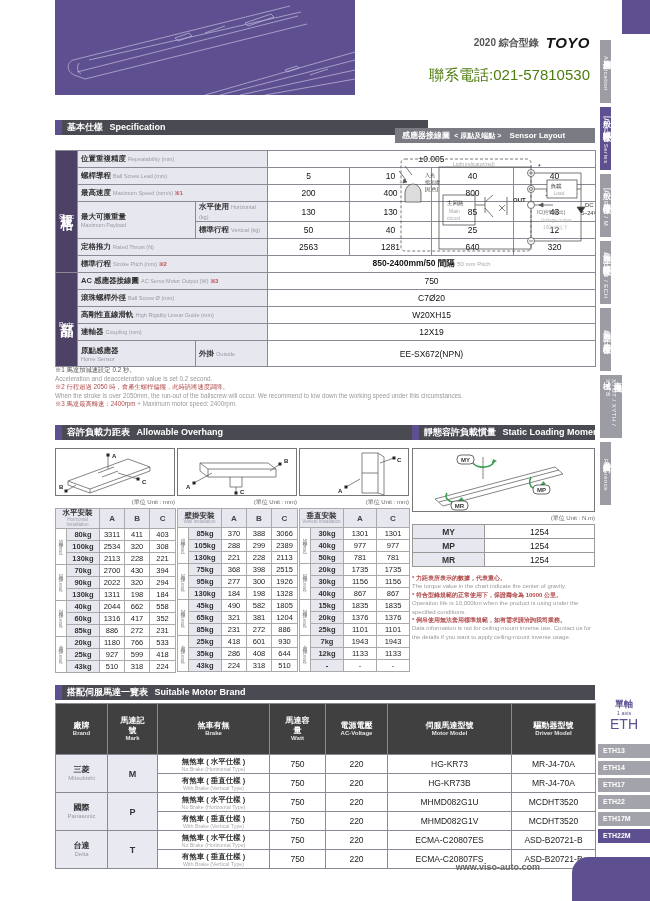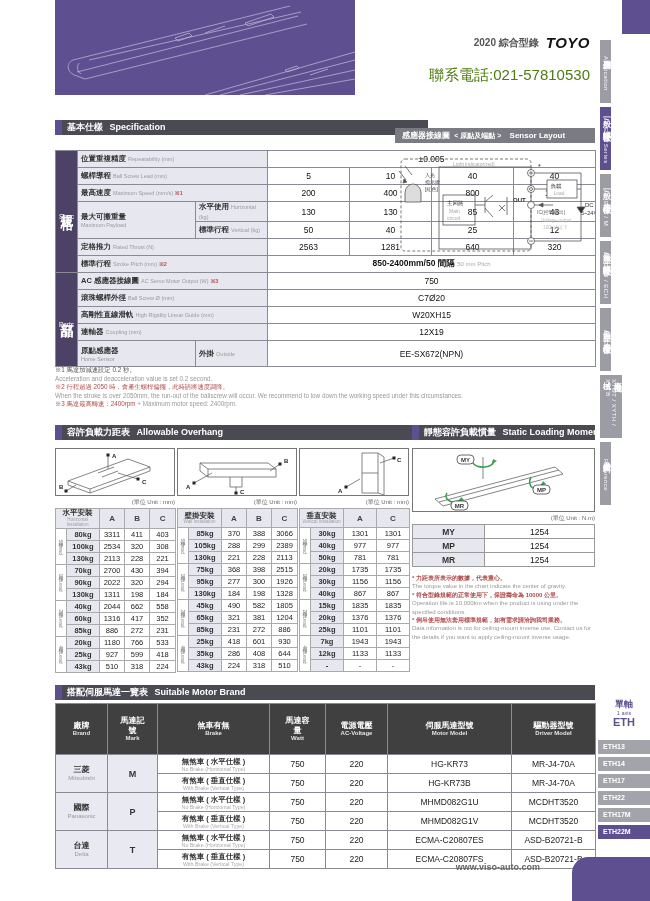--- a/index.html
+++ b/index.html
@@ -91,21 +91,21 @@
   .mtb td.markc{background:#e9e9f2;font-size:9px;font-weight:bold;color:#333}
   .kzh{font-size:7.5px;font-weight:bold;color:#333;display:block;line-height:1.2}
   .ken{font-size:5.3px;color:#aaa;display:block;line-height:1.2}
   .mnum{font-size:8.5px;color:#222}
   .mtb tbody tr:nth-child(2n) td{border-top:1px solid #666}
 
   
   .ethp{right:0;top:700px;width:52px;text-align:center}
   .ethp .t1{color:#5e5090;font-weight:bold;font-size:9px;line-height:1.1}
   .ethp .t2{color:#5e5090;font-size:5.5px;line-height:1.1}
-  .ethp .t3{color:#5e5090;font-weight:bold;font-size:11px;margin-bottom:11px;line-height:1.2}
+  .ethp .t3{color:#5e5090;font-weight:normal;font-size:14px;margin-bottom:11px;line-height:1.2}
   .eth-item{height:14px;line-height:14px;background:#a3a3ab;color:#fff;font-size:7px;font-weight:bold;
             text-align:left;padding-left:5px;margin:0 0 3px 0;cursor:pointer}
   .eth-item.active{background:#5e5090}
 
   .site{right:110px;top:862px;font-size:9px;font-weight:bold;color:#666}
 
   svg text{font-family:"Liberation Sans",sans-serif}
 </style>
 </head>
 <body>

